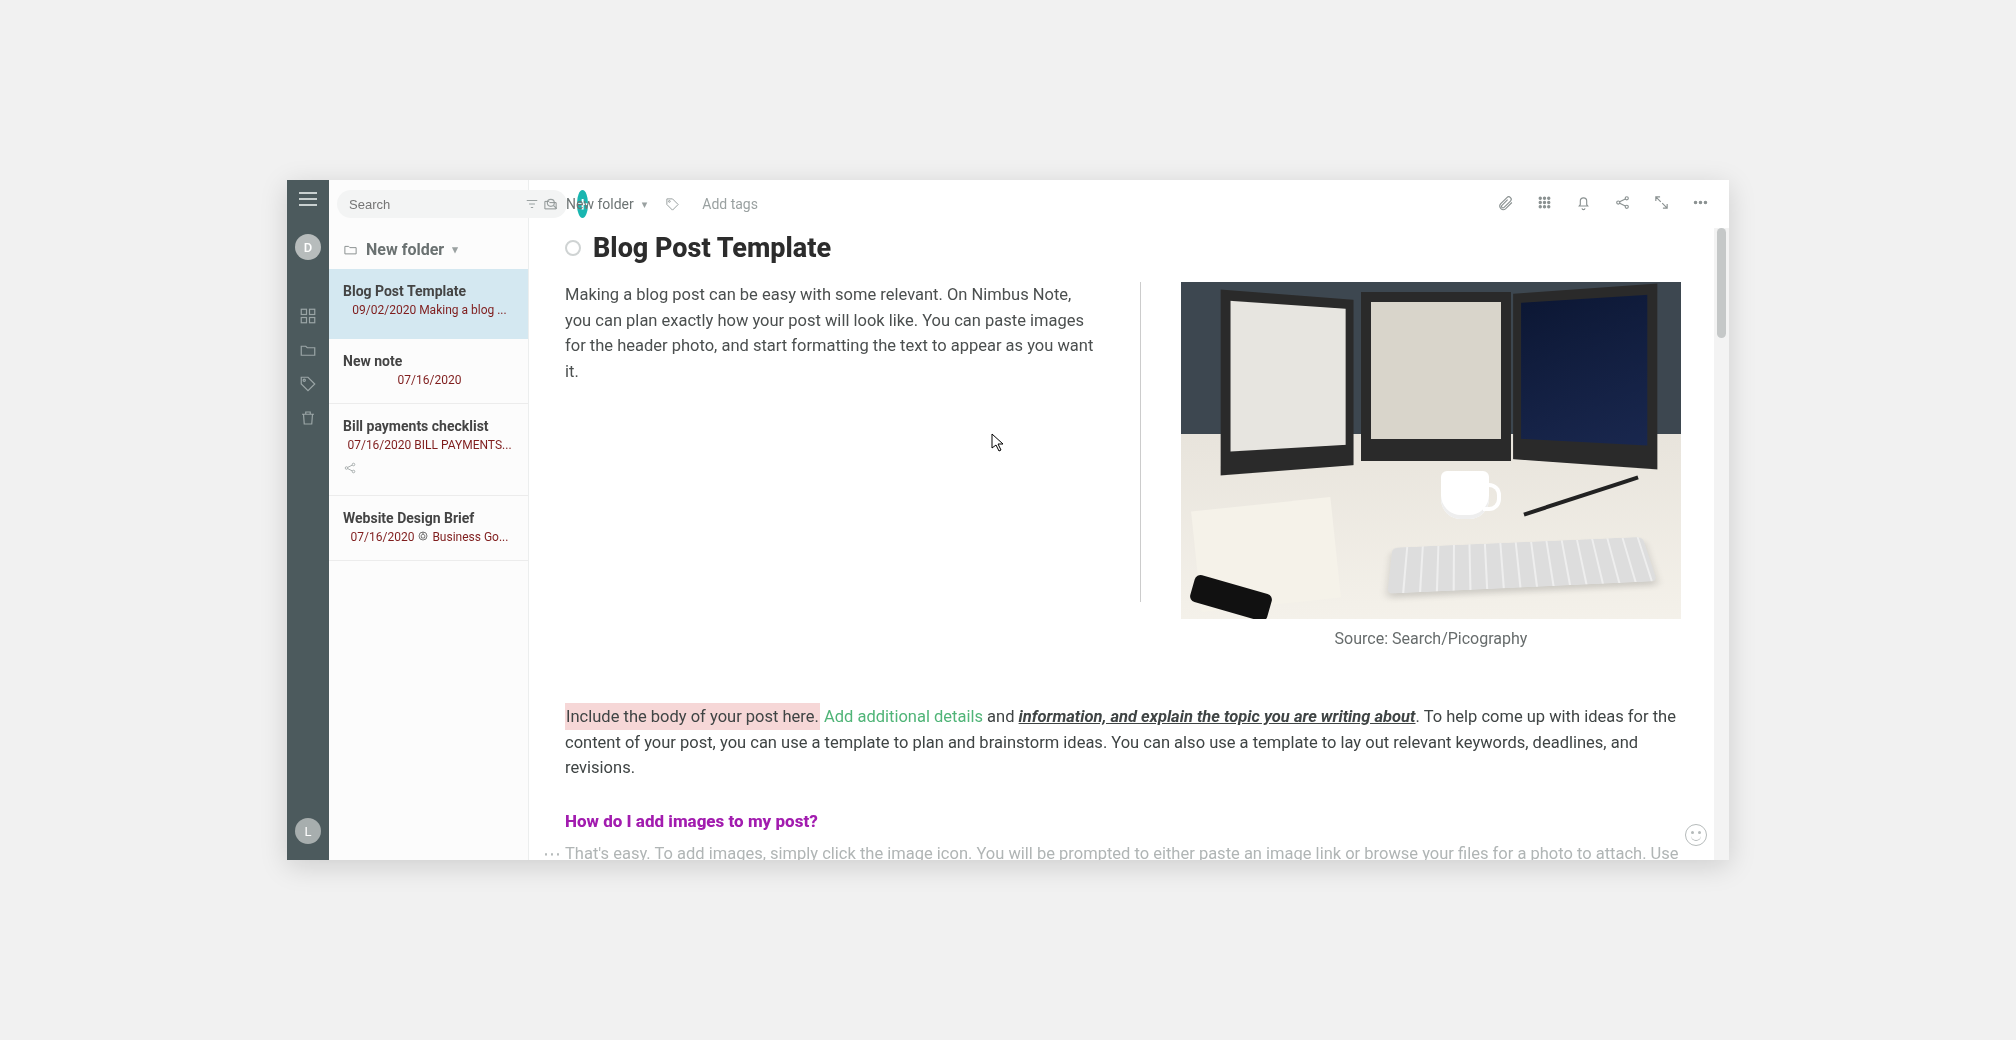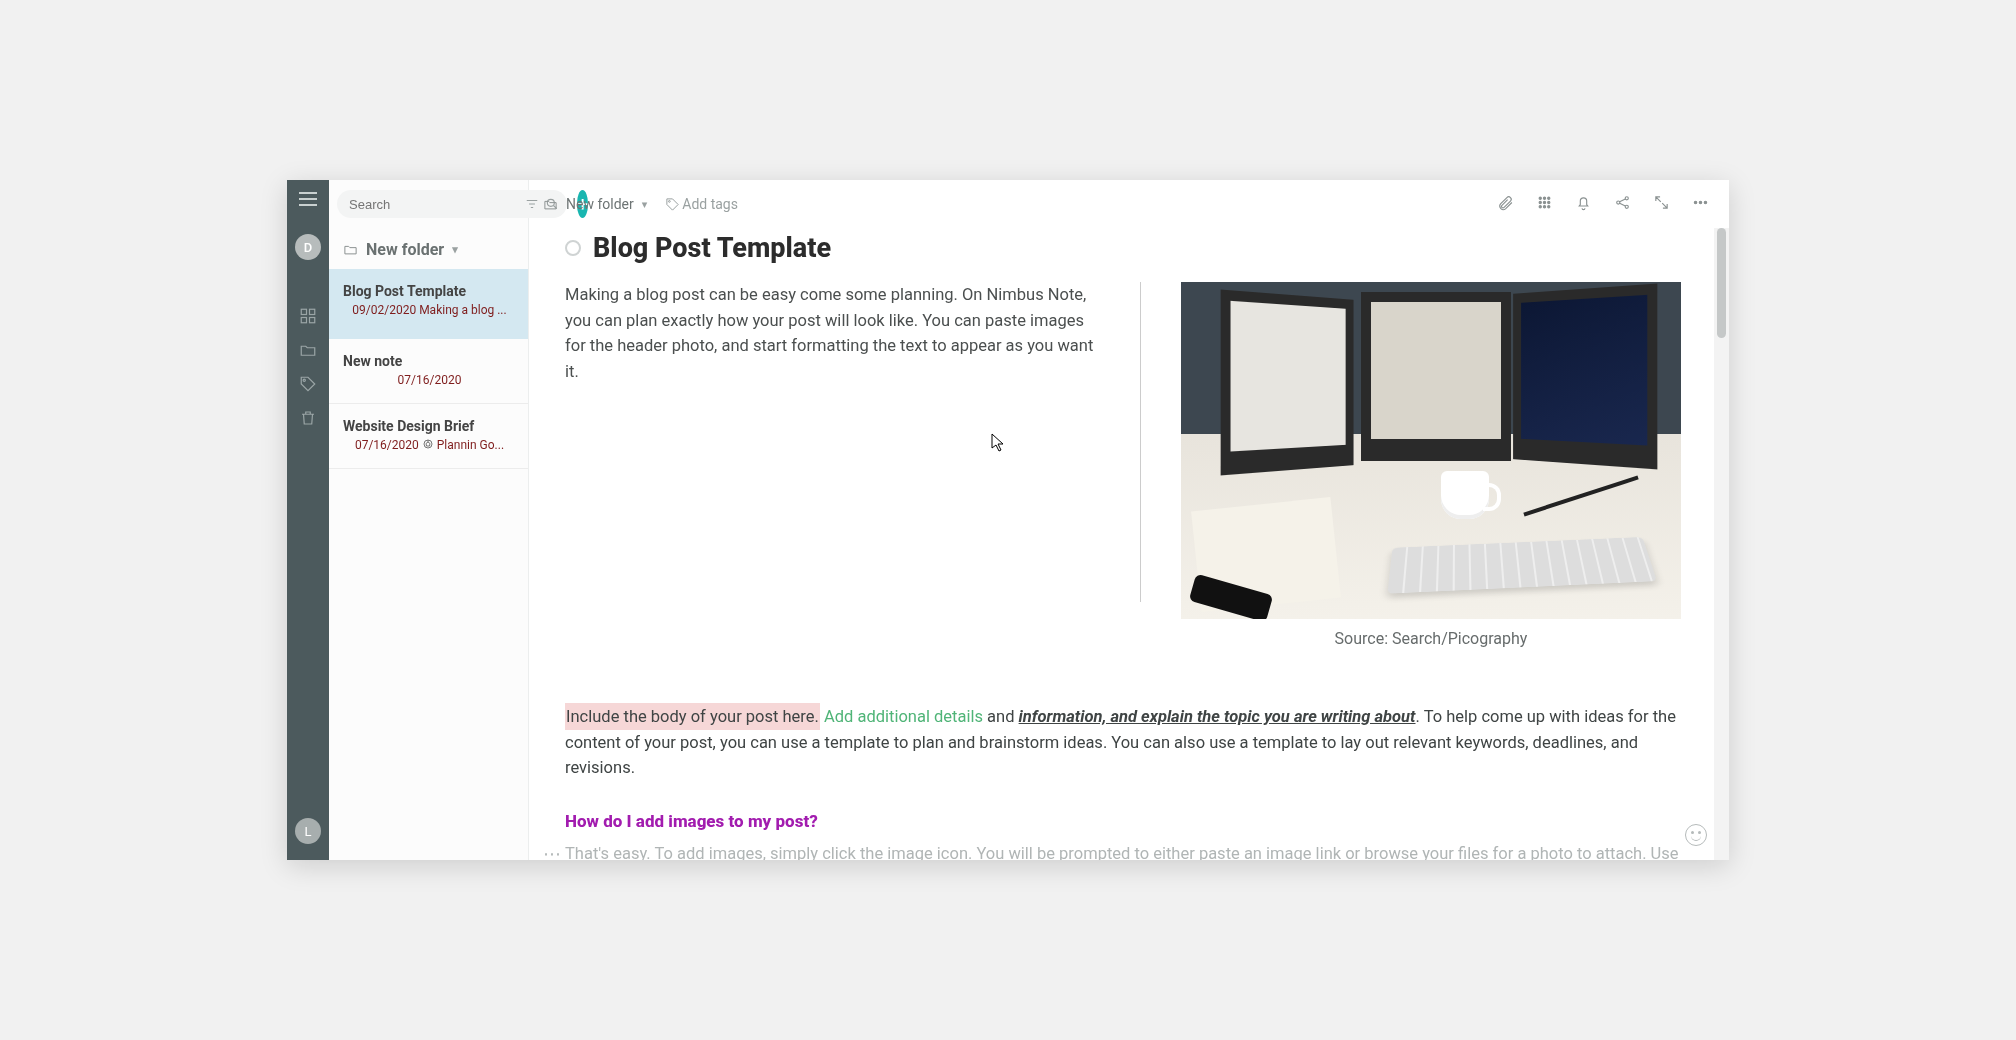--- a/index.html
+++ b/index.html
@@ -102,21 +102,21 @@
   
   .main {
     flex:1; display:flex; flex-direction:column; position:relative; overflow:hidden;
   }
   .toolbar {
     height: 48px; display:flex; align-items:center; padding: 0 20px 0 14px;
     gap: 18px;
   }
   .crumb { display:flex; align-items:center; gap:8px; color:#6d7474; font-size:14px; cursor:pointer; }
   .crumb svg { width:15px; height:15px; stroke:#8c9292; fill:none; stroke-width:1.6; }
-  .tagbtn { display:flex; align-items:center; gap:2px; color:#9aa1a1; font-size:14px; cursor:pointer; }
+  .tagbtn { display:flex; align-items:center; gap:22px; color:#9aa1a1; font-size:14px; cursor:pointer; }
   .tagbtn svg { width:15px; height:15px; stroke:#9aa1a1; fill:none; stroke-width:1.6; }
   .tool-right { margin-left:auto; display:flex; align-items:center; gap:22px; }
   .ticon { color:#8a9191; cursor:pointer; }
   .ticon svg { width:17px; height:17px; stroke:#8a9191; fill:none; stroke-width:1.6; }
 
   .doc {
     flex:1; overflow-y:auto; padding: 4px 48px 28px 36px;
   }
   .doc-title-row { display:flex; align-items:center; gap:12px; margin-bottom: 18px; }
   .radio-dot { width:16px; height:16px; border-radius:50%; border:2px solid #cfd3d3; }
@@ -240,28 +240,40 @@
     <div class="list">
       <div class="item selected">
         <div class="ititle">Blog Post Template</div>
         <div class="imeta"><span>09/02/2020</span> <span>Making a blog ...</span></div>
       </div>
       <div class="item">
         <div class="ititle">New note</div>
         <div class="imeta"><span>07/16/2020</span></div>
       </div>
       <div class="item">
+        <div class="ititle">Bill payments checklist</div>
+        <div class="imeta"><span>07/16/2020</span> <span>BILL PAYMENTS...</span></div>
+        <div class="share">
+          <svg viewBox="0 0 24 24">
+              <circle cx="6" cy="12" r="2.2"></circle>
+              <circle cx="18" cy="6" r="2.2"></circle>
+              <circle cx="18" cy="18" r="2.2"></circle>
+              <path d="M8 11l8-4M8 13l8 4"></path>
+            </svg>
+        </div>
+      </div>
+      <div class="item">
         <div class="ititle">Website Design Brief</div>
         <div class="imeta">
           <span>07/16/2020</span>
           <svg class="ball" viewBox="0 0 24 24" style="stroke:#555;fill:none;stroke-width:1.6;">
               <circle cx="12" cy="12" r="8"></circle>
               <path d="M12 4v4l4 3-1 5h-6l-1-5 4-3"></path>
             </svg>
-          <span>Plannin Go...</span>
+          <span>Business Go...</span>
         </div>
       </div>
     </div>
   </div>
 
   <div class="main">
     <div class="toolbar">
       <div class="crumb">
         <svg viewBox="0 0 24 24">
             <path d="M3 7h6l2 2h10v10H3z"></path>
@@ -311,21 +323,21 @@
       </div>
     </div>
 
     <div class="doc">
       <div class="doc-title-row">
         <div class="radio-dot"></div>
         <div class="doc-title">Blog Post Template</div>
       </div>
 
       <div class="columns">
-        <div class="col-left">Making a blog post can be easy come some planning. On Nimbus Note, you can plan exactly how your post will look like. You can paste images for the header photo, and start formatting the text to appear as you want it.</div>
+        <div class="col-left">Making a blog post can be easy with some relevant. On Nimbus Note, you can plan exactly how your post will look like. You can paste images for the header photo, and start formatting the text to appear as you want it.</div>
         <div class="col-sep"></div>
         <div class="col-right">
           <div class="photo">
             <div class="desk"></div>
             <div class="note"></div>
             <div class="monL"></div>
             <div class="monC"></div>
             <div class="monR"></div>
             <div class="kbd"></div>
             <div class="mug"></div>

